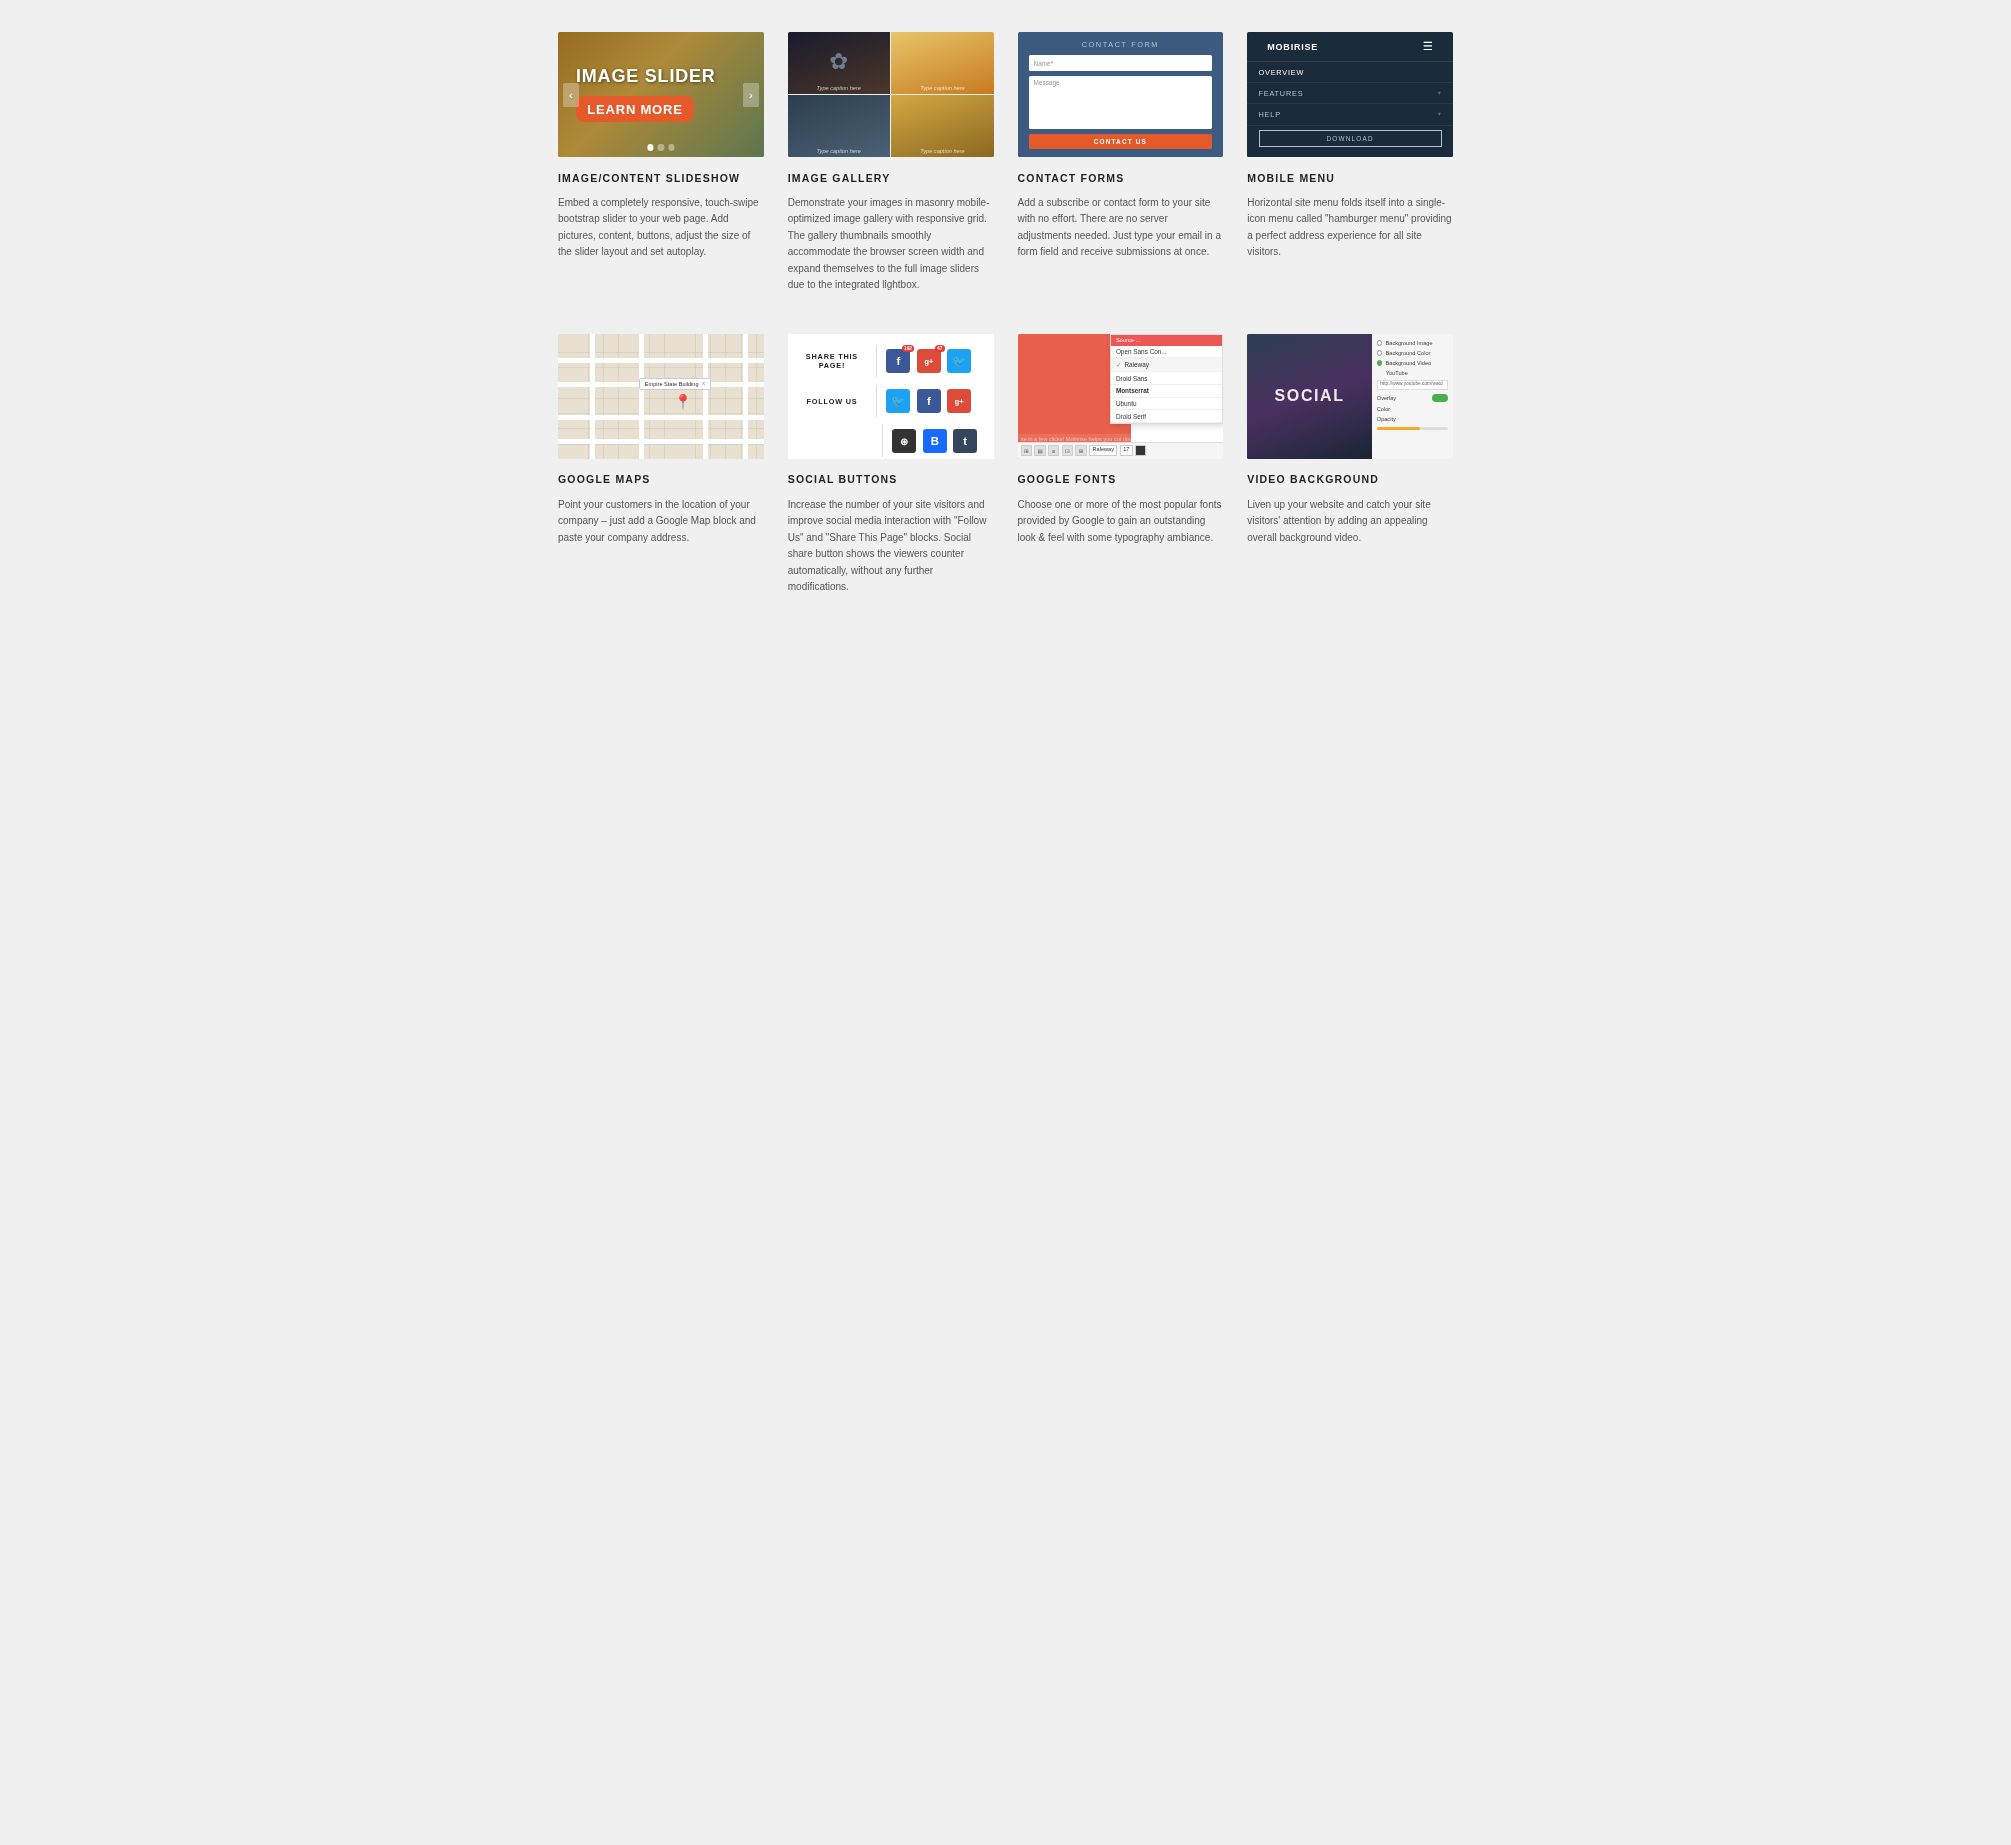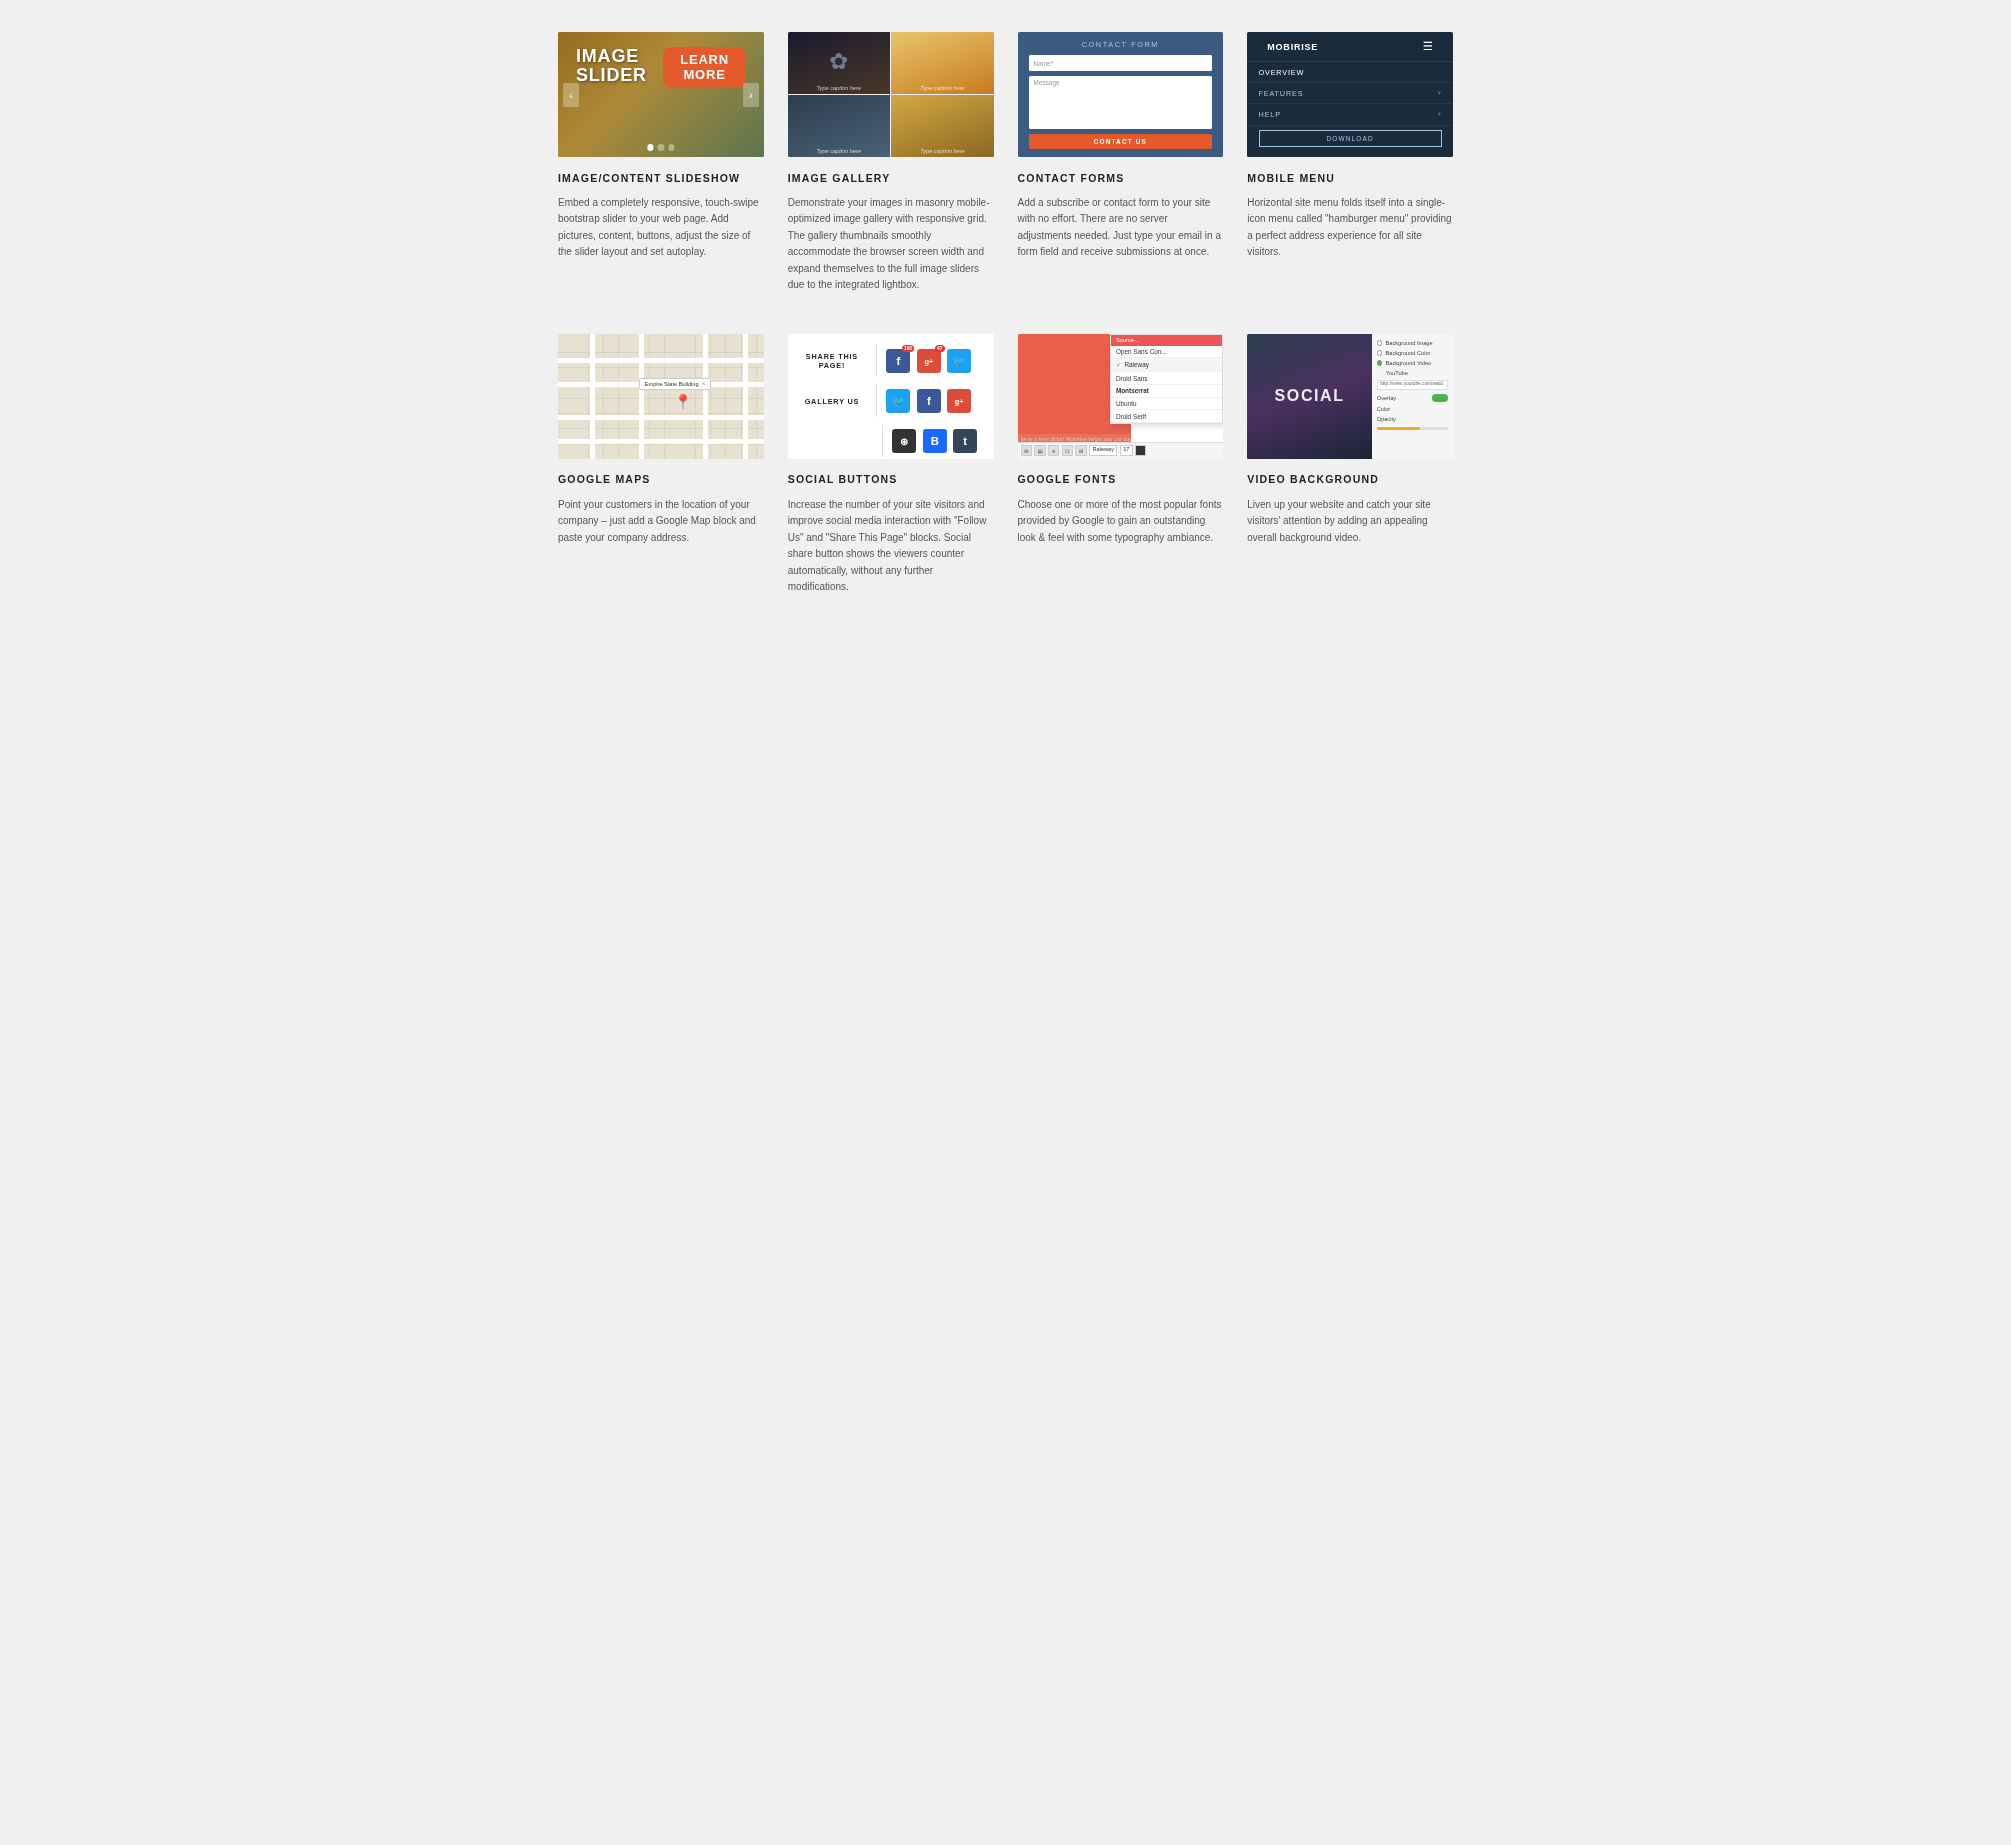--- a/index.html
+++ b/index.html
@@ -51,20 +51,21 @@
       height: 125px;
       position: relative;
       border-radius: 1.6px;
       overflow: hidden;
     }
     .slider-overlay {
       position: absolute;
       inset: 0;
       background: rgba(0,0,0,0.25);
       display: flex;
+      flex-direction: column;
       align-items: flex-start;
       justify-content: center;
       padding: 14.5px 18px;
     }
     .slider-title-text {
       font-size: 18px;
       font-weight: 900;
       color: #fff;
       text-shadow: 0.8px 0.8px 3.2px rgba(0,0,0,0.5);
       letter-spacing: 0.8px;
@@ -665,21 +666,21 @@
             </div>
             <div class="social-icon-btn gp">
               <span style="font-size:7.3px;">g+</span>
               <span class="social-badge">47</span>
             </div>
             <div class="social-icon-btn tw">
               <span>🐦</span>
             </div>
           </div>
           <div class="social-row">
-            <div class="social-label">GALLERY US</div>
+            <div class="social-label">FOLLOW US</div>
             <div class="social-divider"></div>
             <div class="social-icon-btn tw">
               <span>🐦</span>
             </div>
             <div class="social-icon-btn fb">
               <span>f</span>
             </div>
             <div class="social-icon-btn gp">
               <span style="font-size:7.3px;">g+</span>
             </div>

